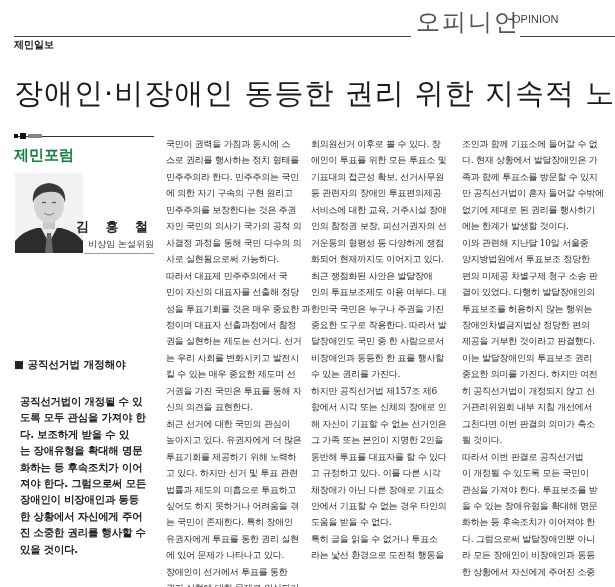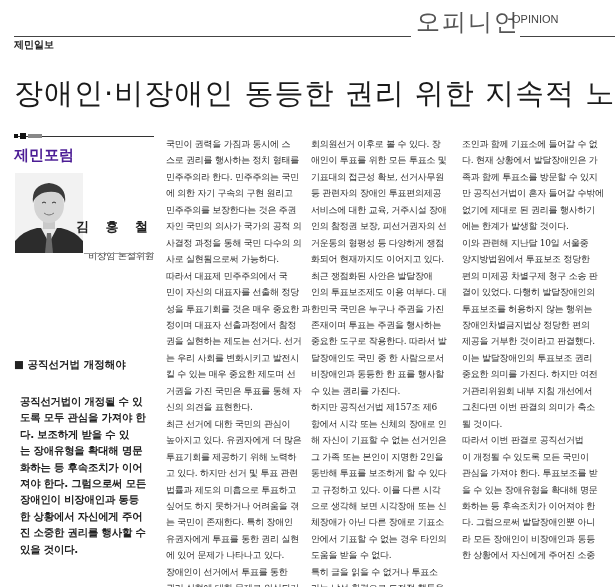--- a/index.html
+++ b/index.html
@@ -29,24 +29,24 @@
   .headline {
     position: absolute; left: 14px; top: 74px; width: 600px;
     font-size: 29px; font-weight: normal; letter-spacing: 1px; color: #1a1a1a;
     font-family: "DejaVu Sans", sans-serif; white-space: nowrap;
   }
   .sidebar { position: absolute; left: 14px; top: 130px; width: 140px; }
   .forum-rule { position: absolute; left: 0; top: 6px; width: 140px; height: 1px; background: #333; }
   .forum-mark { position: absolute; left: 0; top: 4px; width: 4px; height: 4px; background: #111; }
   .forum-mark2 { position: absolute; left: 6px; top: 3px; width: 6px; height: 6px; background: #111; }
   .forum-mark3 { position: absolute; left: 14px; top: 4px; width: 14px; height: 4px; background: #888; }
-  .forum-title { position: absolute; left: 0; top: 16px; font-size: 15px; font-weight: bold; color: #4c1d95; }
+  .forum-title { position: absolute; left: 0; top: 16px; font-size: 15px; font-weight: bold; color: #15803d; }
   .portrait { position: absolute; left: 1px; top: 43px; width: 68px; height: 80px; background: #ececec; overflow: hidden; }
   .author-name { position: absolute; right: 0; top: 88px; font-size: 13px; font-weight: bold; letter-spacing: 6px; color: #222; font-family: "DejaVu Serif", serif; }
-  .author-title { position: absolute; right: 0; top: 108px; font-size: 9px; color: #333; margin-top: 12px; }
+  .author-title { position: absolute; right: 0; top: 108px; font-size: 9px; color: #333; }
   .author-rule { position: absolute; left: 70px; top: 123px; width: 70px; height: 1px; background: #999; }
   .subhead { position: absolute; left: 14px; top: 358px; font-size: 10.5px; font-weight: bold; color: #222; }
   .summary {
     position: absolute; left: 20px; top: 393px; width: 130px;
     font-size: 10.4px; font-weight: bold; line-height: 16.4px; color: #222;
     text-align: justify;
   }
   .summary span.line { display: block; white-space: nowrap; letter-spacing: -0.2px; }
   .col {
     position: absolute; top: 136px; width: 140px;
@@ -143,32 +143,30 @@
     <span class="line">애인이 투표를 위한 모든 투표소 및</span>
     <span class="line">기표대의 접근성 확보, 선거사무원</span>
     <span class="line">등 관련자의 장애인 투표편의제공</span>
     <span class="line">서비스에 대한 교육, 거주시설 장애</span>
     <span class="line">인의 참정권 보장, 피선거권자의 선</span>
     <span class="line">거운동의 형평성 등 다양하게 쟁점</span>
     <span class="line">화되어 현재까지도 이어지고 있다.</span>
     <span class="line">  최근 쟁점화된 사안은 발달장애</span>
     <span class="line">인의 투표보조제도 이용 여부다. 대</span>
     <span class="line">한민국 국민은 누구나 주권을 가진</span>
-    <span class="line">존재이며 투표는 주권을 행사하는</span>
     <span class="line">중요한 도구로 작용한다. 따라서 발</span>
     <span class="line">달장애인도 국민 중 한 사람으로서</span>
     <span class="line">비장애인과 동등한 한 표를 행사할</span>
     <span class="line">수 있는 권리를 가진다.</span>
     <span class="line">  하지만 공직선거법 제157조 제6</span>
     <span class="line">항에서 시각 또는 신체의 장애로 인</span>
     <span class="line">해 자신이 기표할 수 없는 선거인은</span>
     <span class="line">그 가족 또는 본인이 지명한 2인을</span>
-    <span class="line">동반해 투표를 보조하게 할 수 있다</span>
+    <span class="line">동반해 투표를 대표자를 할 수 있다</span>
     <span class="line">고 규정하고 있다. 이를 다른 시각</span>
-    <span class="line">으로 생각해 보면 시각장애 또는 신</span>
     <span class="line">체장애가 아닌 다른 장애로 기표소</span>
     <span class="line">안에서 기표할 수 없는 경우 타인의</span>
     <span class="line">도움을 받을 수 없다.</span>
     <span class="line">  특히 글을 읽을 수 없거나 투표소</span>
     <span class="line">라는 낯선 환경으로 도전적 행동을</span>
   </div>
 <div class="col col3" id="col3">
 <span class="line">조인과 함께 기표소에 들어갈 수 없</span>
     <span class="line">다. 현재 상황에서 발달장애인은 가</span>
     <span class="line">족과 함께 투표소를 방문할 수 있지</span>
@@ -177,20 +175,21 @@
     <span class="line">에는 한계가 발생할 것이다.</span>
     <span class="line">  이와 관련해 지난달 10일 서울중</span>
     <span class="line">앙지방법원에서 투표보조 정당한</span>
     <span class="line">편의 미제공 차별구제 청구 소송 판</span>
     <span class="line">결이 있었다. 다행히 발달장애인의</span>
     <span class="line">투표보조를 허용하지 않는 행위는</span>
     <span class="line">장애인차별금지법상 정당한 편의</span>
     <span class="line">제공을 거부한 것이라고 판결했다.</span>
     <span class="line">이는 발달장애인의 투표보조 권리</span>
     <span class="line">중요한 의미를 가진다. 하지만 여전</span>
+    <span class="line">히 공직선거법이 개정되지 않고 선</span>
     <span class="line">거관리위원회 내부 지침 개선에서</span>
     <span class="line">그친다면 이번 판결의 의미가 축소</span>
     <span class="line">될 것이다.</span>
     <span class="line">  따라서 이번 판결로 공직선거법</span>
     <span class="line">이 개정될 수 있도록 모든 국민이</span>
     <span class="line">관심을 가져야 한다. 투표보조를 받</span>
     <span class="line">을 수 있는 장애유형을 확대해 명문</span>
     <span class="line">화하는 등 후속조치가 이어져야 한</span>
     <span class="line">다. 그럼으로써 발달장애인뿐 아니</span>
     <span class="line">라 모든 장애인이 비장애인과 동등</span>

